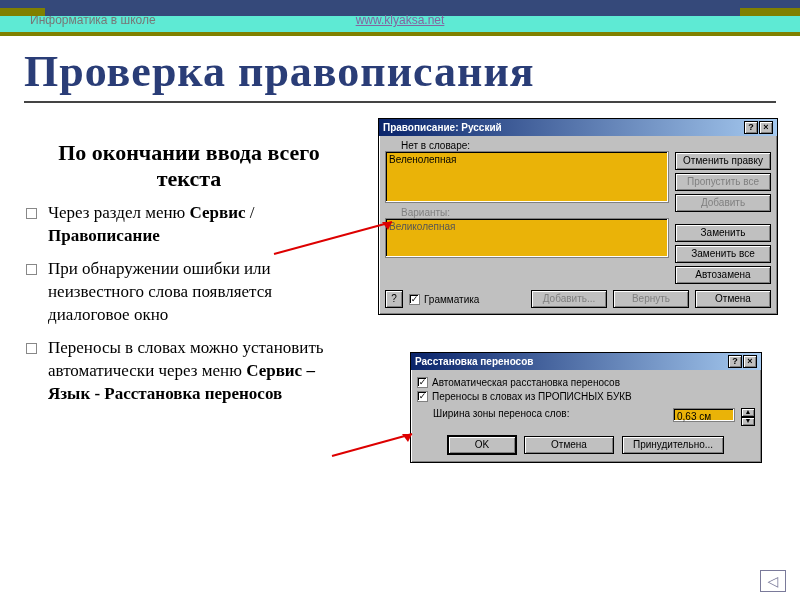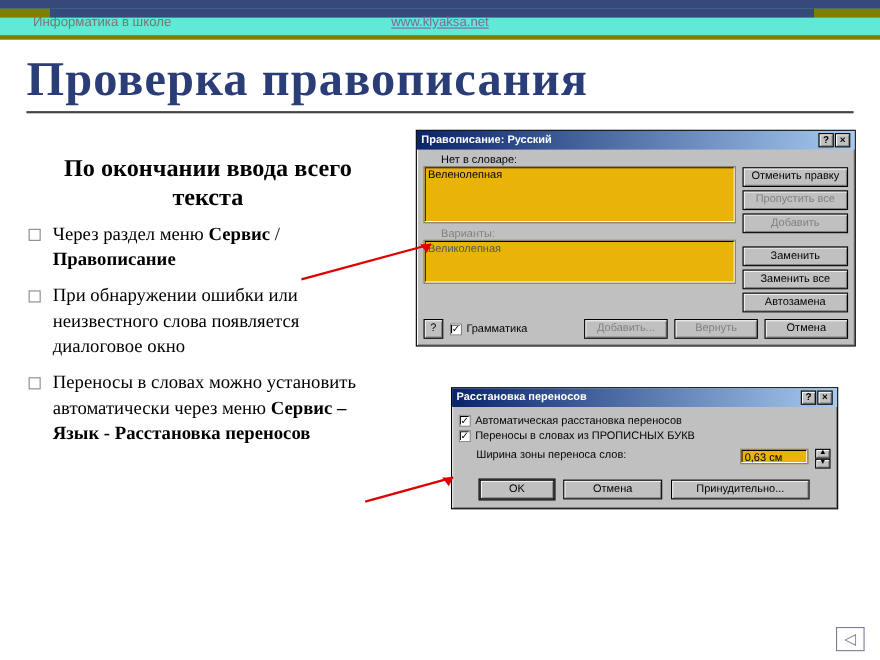--- a/index.html
+++ b/index.html
@@ -217,21 +217,21 @@
       <span class="lbl" style="flex:1;">Ширина зоны переноса слов:</span>
       <div class="sunken" style="width:62px;height:14px;">0,63 см</div>
       <div style="width:14px;display:flex;flex-direction:column;">
         <div class="btn95" style="height:9px;line-height:6px;font-size:7px;">▲</div>
         <div class="btn95" style="height:9px;line-height:6px;font-size:7px;">▼</div>
       </div>
     </div>
     <div style="display:flex;gap:8px;margin-top:10px;justify-content:center;">
       <div class="btn95" style="width:68px;box-shadow:inset 1px 1px 0 #fff,inset -1px -1px 0 #808080,0 0 0 1px #000;">OK</div>
       <div class="btn95" style="width:90px;">Отмена</div>
-      <div class="btn95" style="width:126px;">Принудительно...</div>
+      <div class="btn95" style="width:102px;">Принудительно...</div>
     </div>
   </div>
 </div>
 
 <svg class="arrow" style="left:272px;top:218px;" width="130" height="40">
   <line x1="2" y1="36" x2="120" y2="4" stroke="#d00" stroke-width="2"></line>
   <polygon points="120,4 110,4 116,12" fill="#d00"></polygon>
 </svg>
 <svg class="arrow" style="left:330px;top:430px;" width="90" height="30">
   <line x1="2" y1="26" x2="82" y2="4" stroke="#d00" stroke-width="2"></line>

